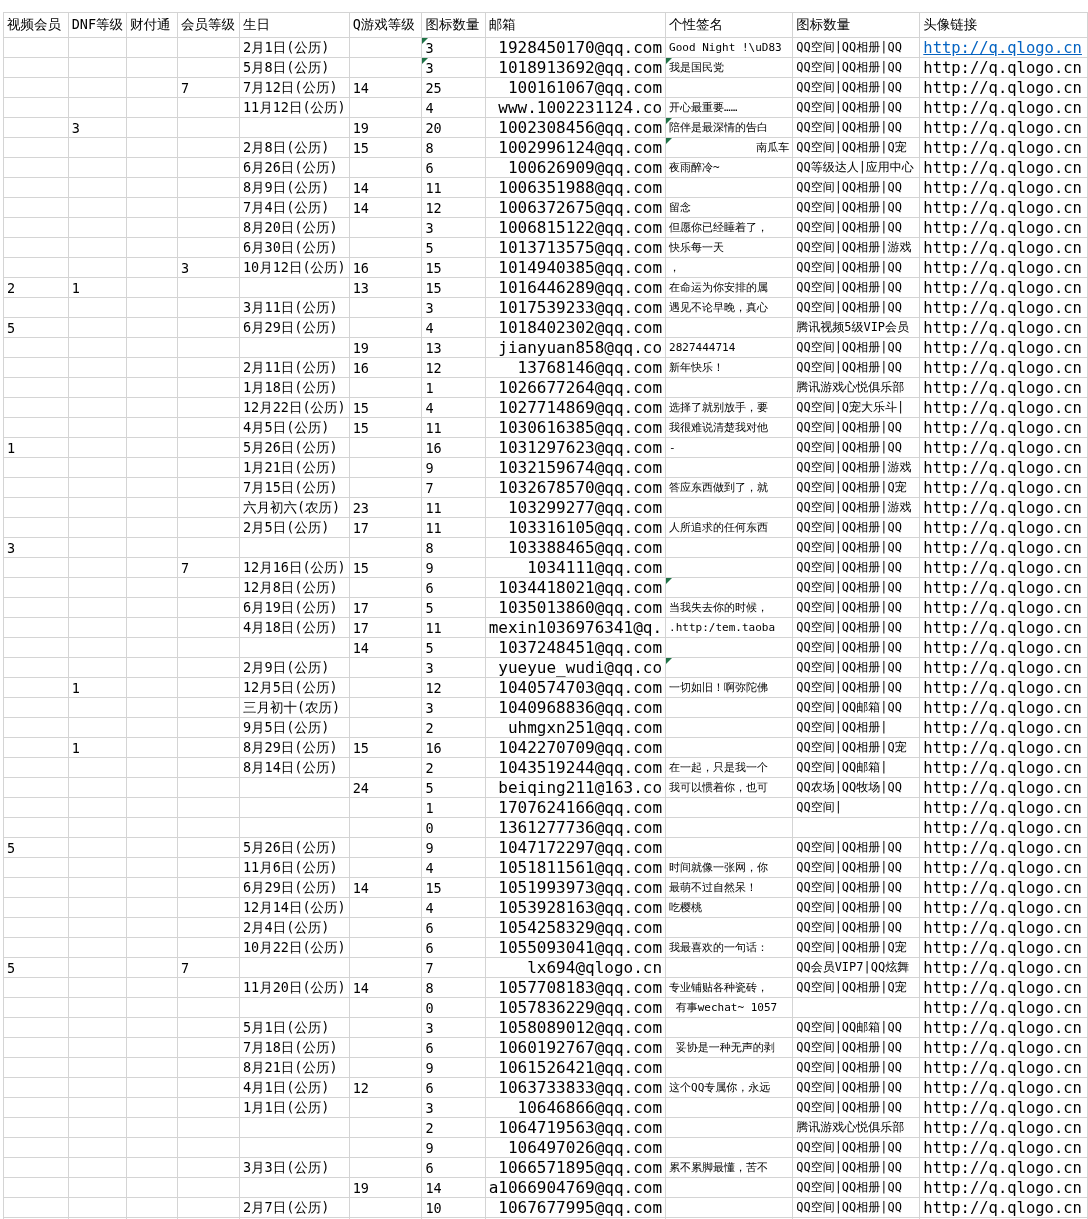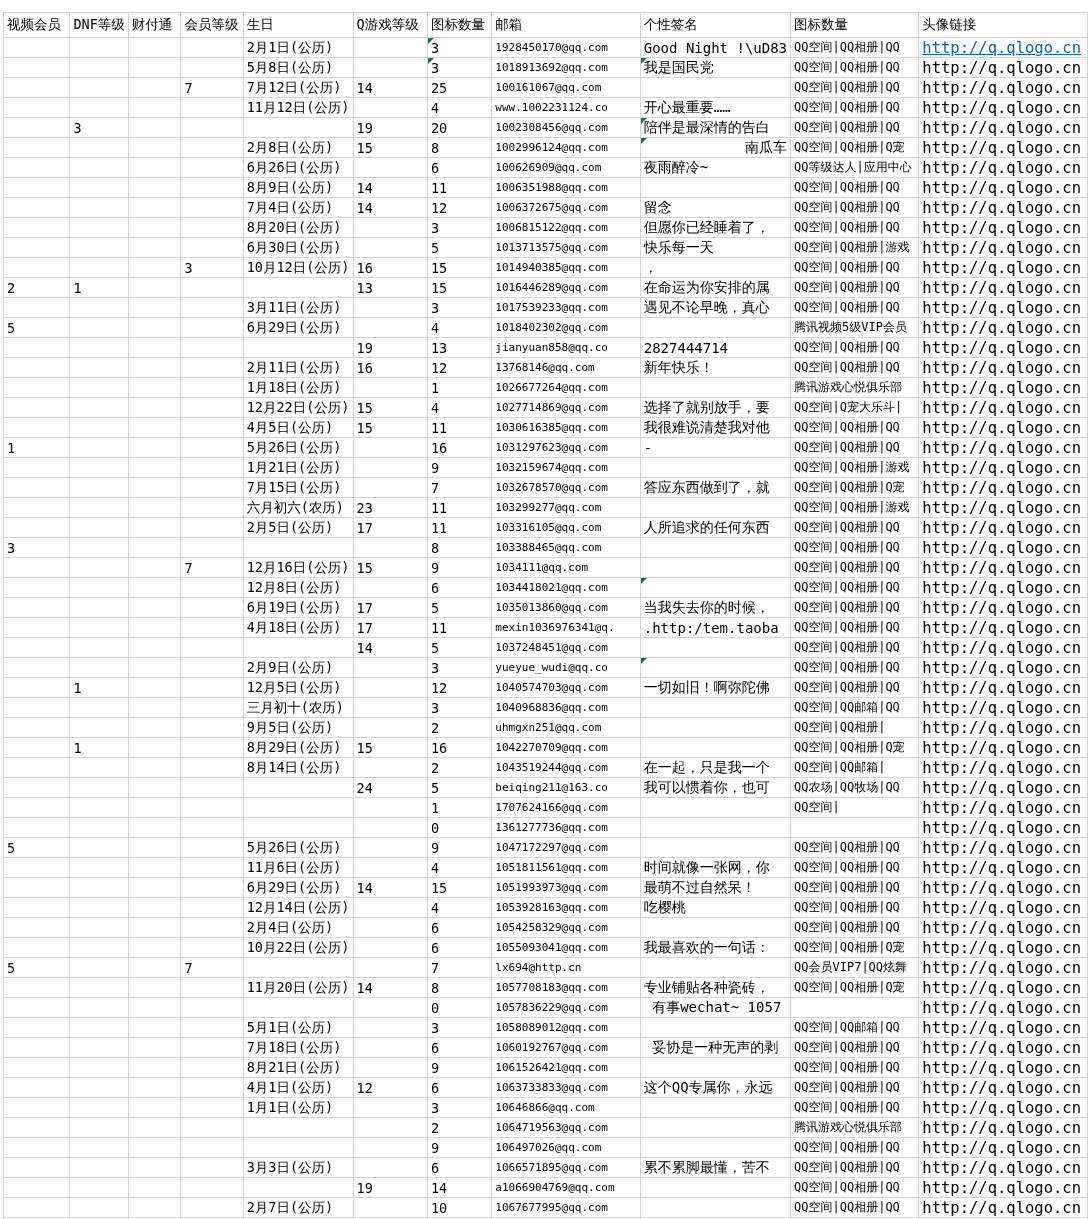--- a/index.html
+++ b/index.html
@@ -5,22 +5,22 @@
   html,body{margin:0;padding:0;background:#ffffff;}
   body{width:1088px;height:1219px;overflow:hidden;position:relative;
        font-family:"DejaVu Sans Mono","Liberation Mono",monospace;color:#000;}
   .sheet{position:absolute;top:12px;left:3px;}
   table{border-collapse:collapse;table-layout:fixed;}
   th,td{border:1px solid #d4d4d4;padding:0 3px;margin:0;
         white-space:pre;overflow:hidden;vertical-align:middle;
         font-weight:normal;text-align:left;font-size:13.5px;position:relative;}
   th{height:24px;}
   td{height:19px;}
-  td.c7{font-size:11px;}   
-  td.c8{font-size:14px;}   
+  td.c7{font-size:16px;text-align:right;}   
+  td.c8{font-size:11px;}   
   td.c9{font-size:12px;}   
   td.c10{font-size:15.5px;}
   td.sig-right{text-align:right;margin-left:13px;}
   .tri{position:absolute;top:0;left:0;width:0;height:0;
        border-top:6px solid #1f7246;border-right:6px solid transparent;}
   .hyper{color:#0563c1;text-decoration:underline;cursor:pointer;}
 </style>
 </head>
 <body>
 
@@ -654,21 +654,21 @@
           <td class="c10">http://q.qlogo.cn</td>
         </tr>
         <tr>
           <td class="c0">5</td>
           <td class="c1"></td>
           <td class="c2"></td>
           <td class="c3">7</td>
           <td class="c4"></td>
           <td class="c5"></td>
           <td class="c6">7</td>
-          <td class="c7">lx694@http.cn</td>
+          <td class="c7">lx694@qlogo.cn</td>
           <td class="c8"></td>
           <td class="c9">QQ会员VIP7|QQ炫舞</td>
           <td class="c10">http://q.qlogo.cn</td>
         </tr>
         <tr>
           <td class="c0"></td>
           <td class="c1"></td>
           <td class="c2"></td>
           <td class="c3"></td>
           <td class="c4">11月20日(公历)</td>

